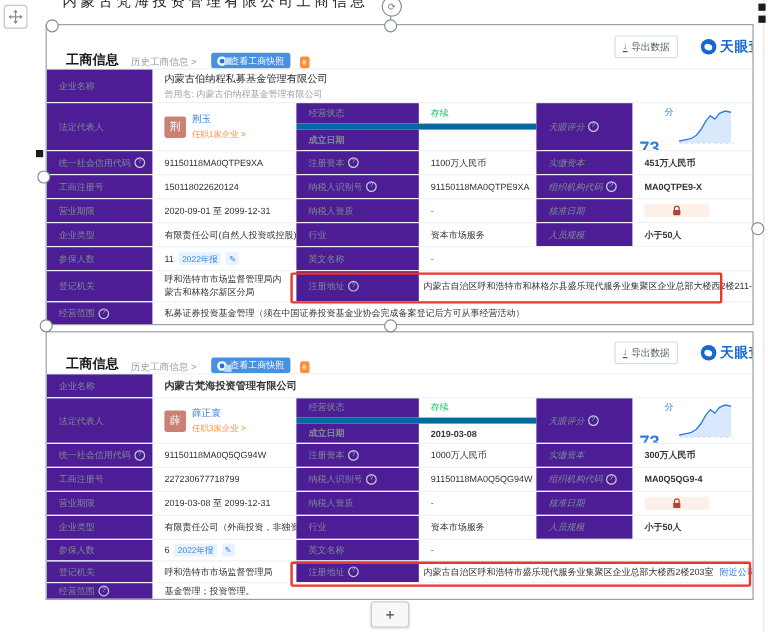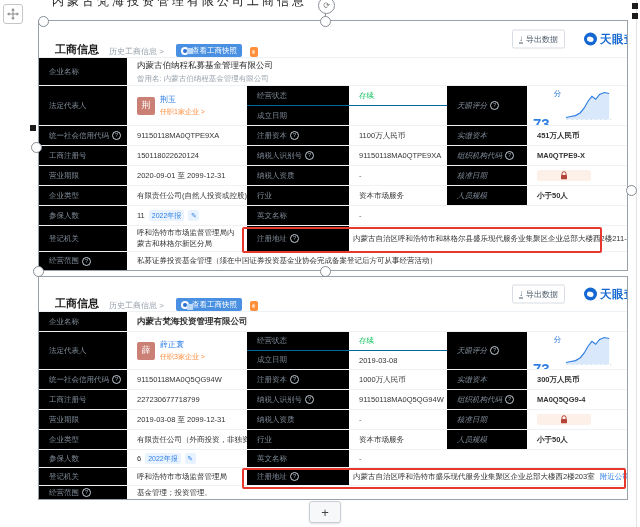--- a/index.html
+++ b/index.html
@@ -43,21 +43,21 @@
   .dl-ico{font-size:8px;line-height:8px;color:#4a5a6a;border-bottom:1px solid #4a5a6a;}
   .logo{position:absolute;right:-9px;top:50%;transform:translateY(-50%);display:flex;align-items:center;gap:3px;}
   .logo-ico{width:13px;height:13px;border-radius:50%;background:#1568d2;position:relative;flex:0 0 auto;}
   .logo-ico::after{content:"";position:absolute;left:3px;top:4px;width:5px;height:5px;border-radius:50%;
                    background:#fff;box-shadow:1.5px .5px 0 0 #fff;}
   .logo-txt{font-size:11.5px;font-weight:bold;color:#1568d2;letter-spacing:.5px;white-space:nowrap;}
   
   .row{display:flex;border-top:1px solid #edf2f7;flex:0 0 auto;box-sizing:border-box;position:relative;}
   .c{display:flex;align-items:center;padding:0 4px 0 10px;font-size:7.5px;box-sizing:border-box;
      white-space:nowrap;overflow:hidden;}
-  .lab{background:#000000;color:#7e8residual;color:#7e8a97;}
+  .lab{background:#4c1d95;color:#7e8residual;color:#7e8a97;}
   .la{width:88px;} .va{width:120px;color:#333;}
   .lb{width:102px;} .vb{width:98px;color:#333;}
   .lc{width:80px;font-style:italic;}  .vc{flex:1;color:#333;font-weight:bold;}
   .rest{flex:1;background:#fff;}
   .h20{height:20px;} 
   .info{display:inline-block;width:7px;height:7px;border:1px solid #c3ced8;border-radius:50%;color:#a8b6c2;
         font-size:5.5px;line-height:7px;text-align:center;margin-left:3px;flex:0 0 auto;}
   .green{color:#0bbf5b;}
   .blue{color:#2f7fe3;cursor:pointer;}
   .dash{color:#666;}
@@ -66,21 +66,21 @@
   .cname{font-size:8.5px;color:#2a2a2a;}
   .fname{font-size:7.5px;color:#9aa4ae;margin-top:2px;}
   
   .rep-cell{width:120px;display:flex;align-items:center;gap:5px;padding-left:10px;box-sizing:border-box;}
   .avatar{width:18px;height:18px;border-radius:2px;background:#cb8076;color:#fff;font-size:9px;
           display:flex;align-items:center;justify-content:center;flex:0 0 auto;cursor:pointer;}
   .rep-name{font-size:8px;}
   .rep-link{font-size:7px;color:#ff8c3a;margin-top:2px;cursor:pointer;}
   .rep-mid{width:200px;display:flex;flex-direction:column;}
   .rep-mid .sub{flex:1;display:flex;}
-  .rep-mid .sub + .sub{border-top:1px solid #0369a1;}
+  .rep-mid .sub + .sub{border-top:5px solid #0369a1;font-weight:bold;}
   .score-val{flex:1;display:flex;align-items:center;gap:4px;padding:0 2px 0 6px;overflow:hidden;}
   .score-num{font-size:15px;font-weight:bold;color:#2e7ee2;line-height:1;margin-top:36px;}
   .score-unit{font-size:7.5px;color:#2e7ee2;align-self:flex-start;margin-top:3px;}
   .spark{flex:0 0 auto;}
   
   .rpt-badge{display:inline-flex;align-items:center;height:11px;background:#e9f3ff;color:#2f7fe3;
              font-size:7px;border-radius:2px;padding:0 3px;margin-left:4px;cursor:pointer;}
   .edit-ico{display:inline-flex;align-items:center;justify-content:center;width:11px;height:11px;
             background:#e9f3ff;border-radius:2px;color:#2f7fe3;font-size:7px;margin-left:4px;cursor:pointer;}
   .lock-pill{display:inline-flex;align-items:center;justify-content:center;width:54px;height:11px;

